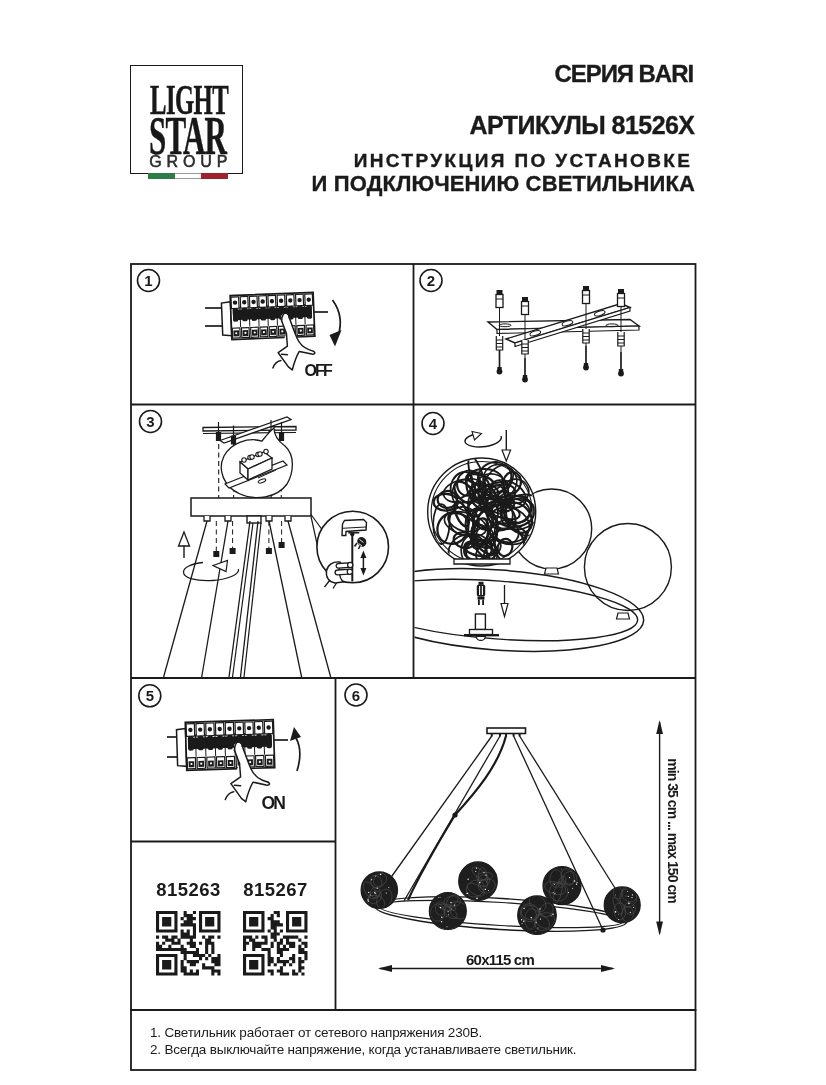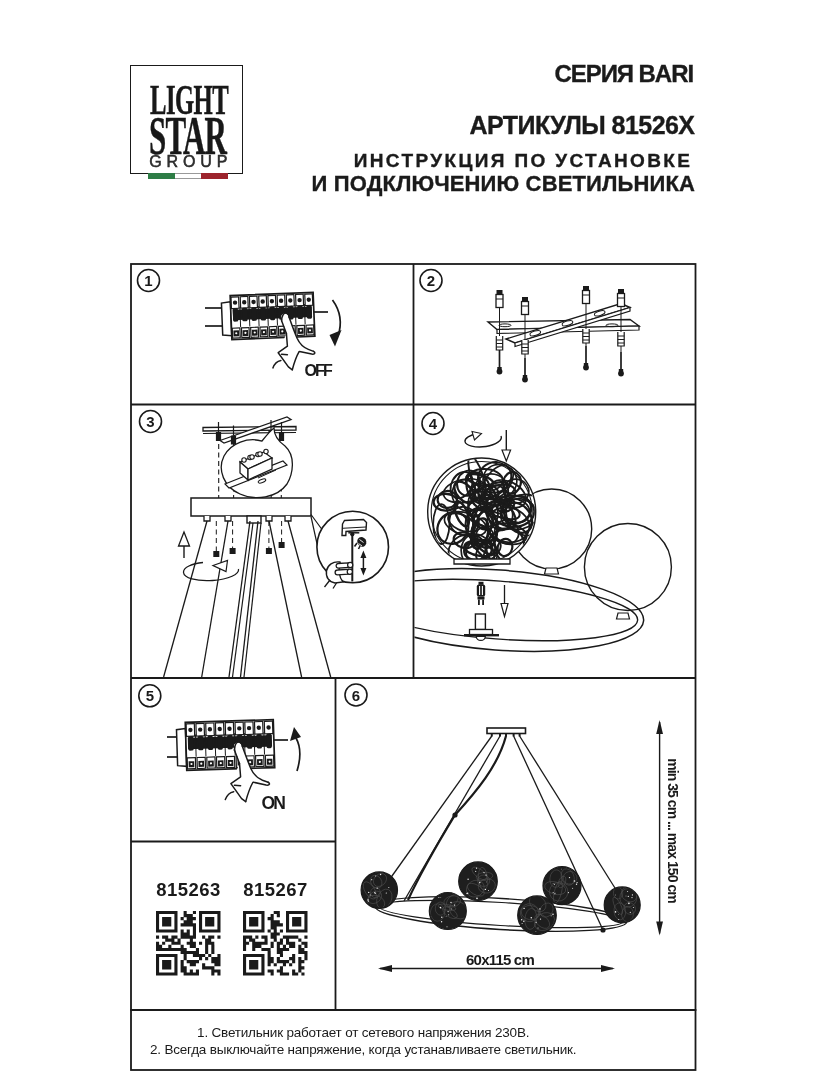--- a/index.html
+++ b/index.html
@@ -1,21 +1,21 @@
 <!DOCTYPE html>
 <html><head>
 <meta charset="utf-8">
 <style>
 * { margin:0; padding:0; box-sizing:border-box; }
 html,body { background:#fff; } body { width:826px; height:1085px; position:relative; overflow:hidden; font-family:"Liberation Sans", sans-serif; }
 .abs { position:absolute; }
 #logo { left:130px; top:65px; width:112.5px; height:109px; border:1.7px solid #1a1a1a; }
 .lt { position:absolute; font-family:"Liberation Serif", serif; font-weight:bold; color:#181818; white-space:nowrap; -webkit-text-stroke:0.5px #181818; }
 .h1 { position:absolute; right:130.5px; white-space:nowrap; font-weight:bold; color:#1b1b1b; -webkit-text-stroke:0.35px #1b1b1b; }
-#notes { left:150px; top:1023.9px; font-size:13.5px; letter-spacing:-0.2px; color:#1b1b1b; line-height:17.2px;text-align:center; }
+#notes { left:150px; top:1023.9px; font-size:13.5px; letter-spacing:-0.2px; color:#1b1b1b; line-height:17.2px; }
 </style>
 </head>
 <body>
 <div class="abs" id="logo">
   <div class="lt" style="left:19px; top:9.8px; font-size:41px; letter-spacing:-1px; transform:scale(0.603,1.013); transform-origin:0 0;">LIGHT</div>
   <div class="lt" style="left:18.2px; top:37.5px; font-size:54px; letter-spacing:-1.5px; transform:scale(0.5746,1.014); transform-origin:0 0;">STAR</div>
   <div class="lt" style="left:18.2px; top:87px; font-size:16px; font-family:'Liberation Sans',sans-serif; font-weight:normal; letter-spacing:4.9px; color:#333;">GROUP</div>
   <div class="abs" style="left:17.4px; top:107.3px; width:79.5px; height:5.4px; background:#fff; border-top:1px solid #999; border-bottom:1px solid #999;">
     <div class="abs" style="left:0; top:-1px; width:26.5px; height:5.4px; background:#2e7d46;"></div>
     <div class="abs" style="right:0; top:-1px; width:26.5px; height:5.4px; background:#9c232c;"></div>

